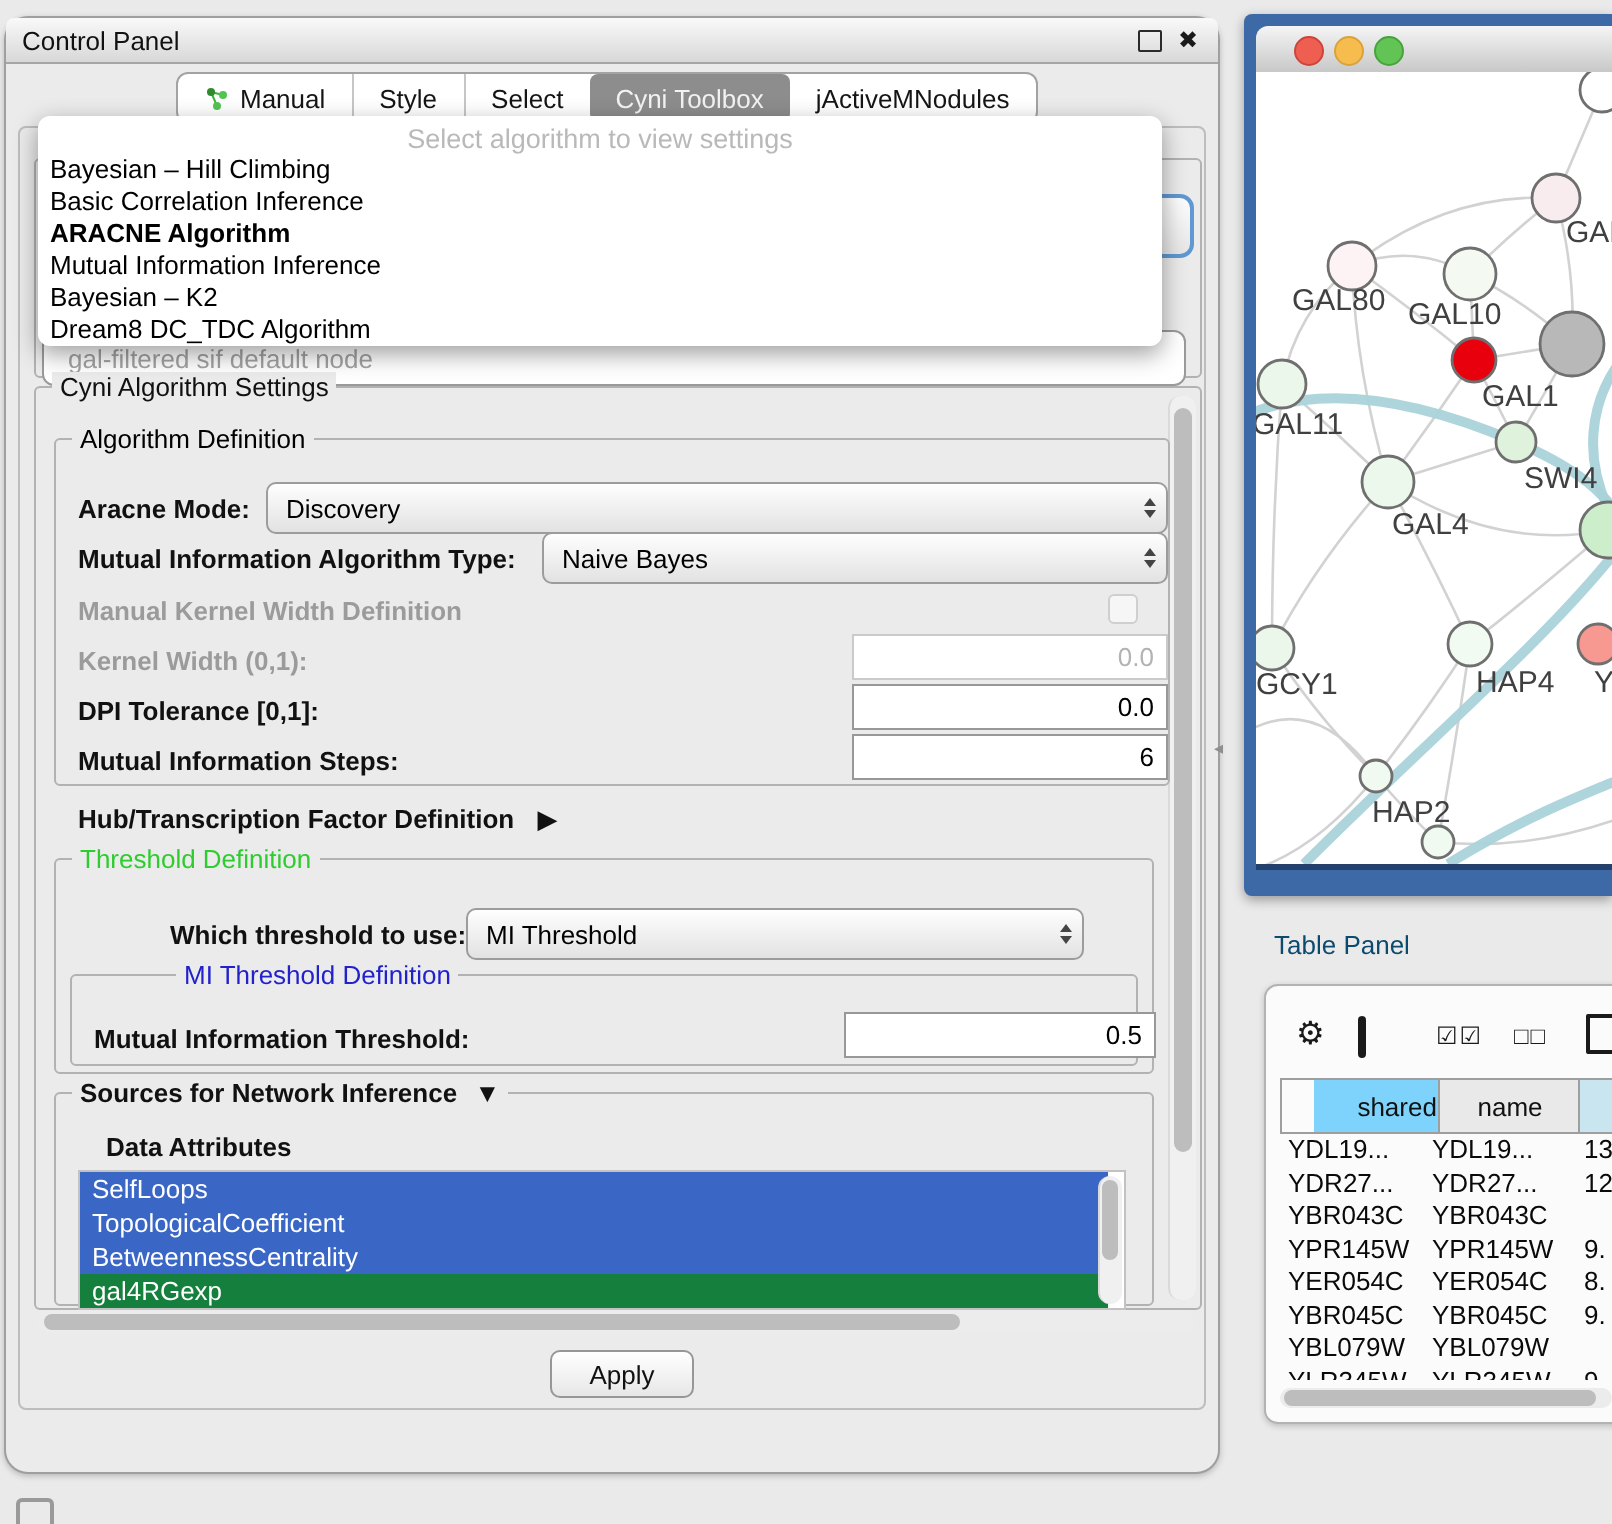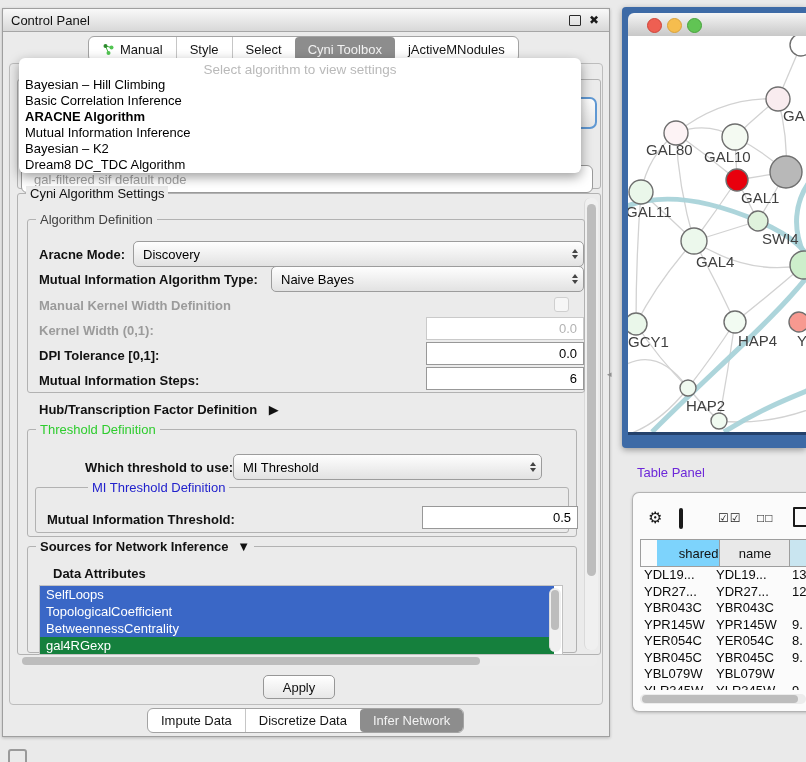--- a/index.html
+++ b/index.html
@@ -1,20 +1,20 @@
 <!DOCTYPE html>
 <html><head>
 <meta charset="utf-8">
 <style>
   html,body{margin:0;padding:0;}
   body{font-family:"Liberation Sans","DejaVu Sans",sans-serif;background:#eaeaea;}
   #screen{position:relative;width:806px;height:762px;overflow:hidden;background:#eaeaea;}
   .abs{position:absolute;}
   
-  .panel{background:#ebebeb;border:1px solid #9f9f9f;border-radius:0;box-shadow:0 1px 3px rgba(0,0,0,.22);text-decoration:underline;}
+  .panel{background:#ebebeb;border:1px solid #9f9f9f;border-radius:12px;box-shadow:0 1px 3px rgba(0,0,0,.22);text-decoration:underline;}
   .titlebar{background:linear-gradient(#f9f9f9,#d8d8d8);border-bottom:1px solid #a6a6a6;border-radius:4px 4px 0 0;}
   .titlebar .t{font-size:13px;color:#111;}
   .float-ic{width:10px;height:9px;border:1.5px solid #2a2a2a;border-radius:1px;}
   .close-ic{font-size:12px;font-weight:bold;color:#1a1a1a;line-height:12px;}
   
   .tabbar{background:#fff;border:1px solid #a3a3a3;border-radius:6px;display:flex;align-items:stretch;overflow:hidden;}
   .tab{display:flex;align-items:center;justify-content:center;font-size:13px;color:#151515;padding:0 13px;white-space:nowrap;}
   .tab.sep{border-left:1px solid #c6c6c6;}
   .tab.sel{background:#8d8d8d;color:#f3f3f3;border-radius:4px;}
   .tab .net-ic{margin-right:5px;display:inline-flex;}
@@ -42,21 +42,21 @@
   .src-item{height:17px;line-height:17px;font-size:13px;padding-left:6px;color:#fff;white-space:nowrap;}
   .btn{background:linear-gradient(#ffffff,#e7e7e7);border:1px solid #979797;border-radius:5px;font-size:13px;color:#111;display:flex;align-items:center;justify-content:center;}
   
   #netwin{background:#3d6aa6;border-radius:4px 0 0 4px;overflow:hidden;box-shadow:0 2px 6px rgba(0,0,0,.35);}
   .mac-tb{background:linear-gradient(#f5f5f5,#c8c8c8);border-bottom:1px solid #989898;border-radius:6px 0 0 0;}
   .light{width:13px;height:13px;border-radius:50%;}
   .net-canvas{background:#fff;overflow:hidden;}
   .node-label{font-size:15px;fill:#404040;font-family:"Liberation Sans","DejaVu Sans",sans-serif;}
   
   #tablepanel{background:#fbfbfb;border:1px solid #b3b3b3;border-right:none;border-radius:7px 0 0 7px;box-shadow:0 1px 3px rgba(0,0,0,.2);overflow:hidden;}
-  .tp-title{font-size:13px;color:#6d28d9;}
+  .tp-title{font-size:13px;color:#0c4a6e;}
   .gear{font-size:16px;color:#1a1a1a;line-height:16px;}
   .split-ic{width:16px;height:15px;border:2px solid #1a1a1a;border-radius:2px;position:relative;}
   .split-ic i{position:absolute;left:50%;top:0;bottom:0;border-left:2px solid #1a1a1a;}
   .cb-glyph{font-size:12px;color:#1a1a1a;letter-spacing:1px;}
   .page-ic{width:12px;height:16px;border:2px solid #1a1a1a;border-radius:1px;}
   .th-row{border:1px solid #9e9e9e;}
   .th-cell{position:absolute;top:0;bottom:0;display:flex;align-items:center;justify-content:center;font-size:13px;color:#111;border-left:1px solid #9e9e9e;}
   .th-cell:first-child{border-left:none;}
   .tb-row{position:absolute;left:0;right:0;height:17px;font-size:13px;color:#0a0a0a;white-space:nowrap;}
   .tb-row span{position:absolute;top:0;line-height:17px;}
@@ -124,21 +124,21 @@
 
     <div class="abs grp" style="left:14px;top:184px;width:582px;height:460px;">
       <span class="grp-t" style="color:#111;">Cyni Algorithm Settings</span>
 
       <div class="abs sb-v" style="right:2px;top:4px;bottom:4px;width:13px;">
         <div class="abs thumb" style="left:2px;top:6px;width:9px;height:372px;"></div>
       </div>
     </div>
 
     <div class="abs grp" style="left:24px;top:210px;width:556px;height:172px;">
-      <span class="grp-t" style="color:#404040;">Algorithm Definition</span>
+      <span class="grp-t" style="color:#000000;">Algorithm Definition</span>
     </div>
     <span class="abs lbl" style="left:36px;top:238px;">Aracne Mode:</span>
     <div class="abs combo" style="left:130px;top:232px;width:440px;height:24px;">
       <span>Discovery</span>
       <span class="arr">
           <i class="tri-up"></i>
           <i class="tri-dn"></i>
         </span>
     </div>
     <span class="abs lbl" style="left:36px;top:263px;">Mutual Information Algorithm Type:</span>
@@ -203,35 +203,24 @@
         <div class="src-item" style="background: #15803d; width: 508px;">gal4RGexp</div>
         <div class="abs sb-v" style="right:1px;top:2px;bottom:2px;width:11px;">
         <div class="abs thumb" style="left:1px;top:2px;width:8px;height:40px;"></div>
       </div>
       </div>
 
     <div class="abs sb-h" style="left:16px;top:646px;width:578px;height:11px;">
       <div class="abs thumb" style="left:3px;top:1.5px;width:458px;height:8px;"></div>
     </div>
 
-    <div class="abs btn" style="left:260px;top:666px;width:70px;height:22px;">
+    <div class="abs btn" style="left:272px;top:666px;width:70px;height:22px;">
       <span>Apply</span>
     </div>
 
-    <div class="abs tabbar" style="left:144px;top:699px;height:23px;" id="bottom-tabs">
-        <div class="tab">
-          <span>Impute Data</span>
-        </div>
-        <div class="tab sep">
-          <span>Discretize Data</span>
-        </div>
-        <div class="tab sel">
-          <span>Infer Network</span>
-        </div>
-      </div>
   </div>
 
   <span class="abs divider-arrow" style="left:607px;top:369px;">◂</span>
 
   <div class="abs" id="netwin" style="left:622px;top:7px;width:184px;height:441px;">
     <div class="abs mac-tb" style="left:6px;top:6px;right:0;height:23px;">
       <span class="abs light" style="left:19px;top:5px;background:#ee5f52;border:1px solid #ce4439;"></span>
       <span class="abs light" style="left:39px;top:5px;background:#f6bd4e;border:1px solid #d9a23a;"></span>
       <span class="abs light" style="left:59px;top:5px;background:#61c454;border:1px solid #47a33c;"></span>
     </div>

